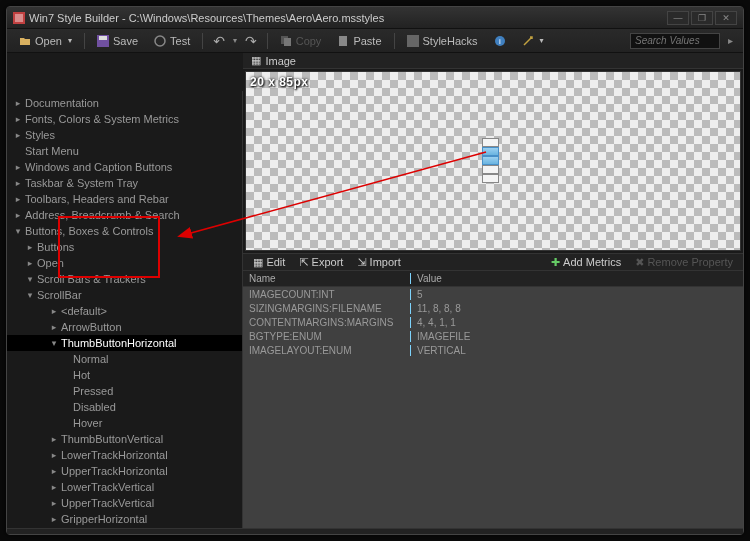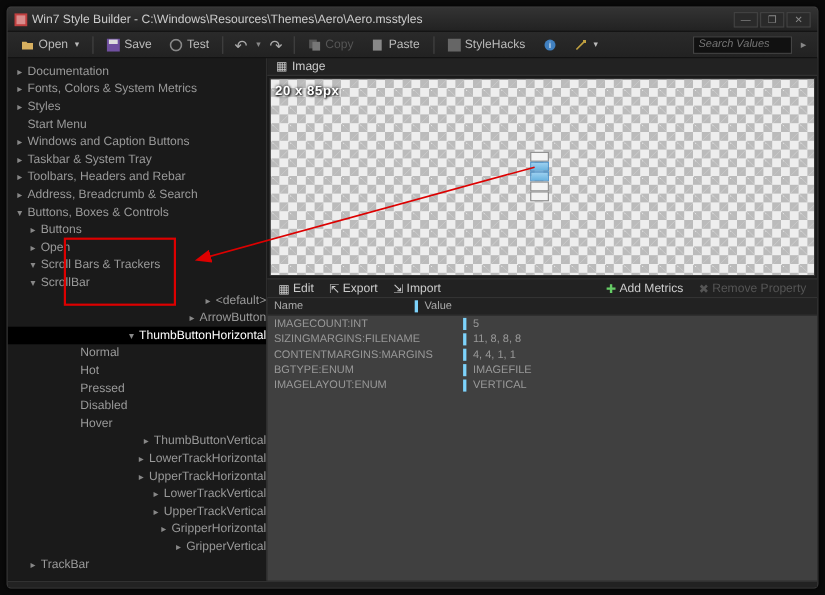--- a/index.html
+++ b/index.html
@@ -14,30 +14,30 @@
 
 .toolbar { height: 24px; background: linear-gradient(#2a2a2a,#222); display: flex; align-items: center; padding: 0 6px; gap: 4px; font-size: 11px; color: #bbb; border-bottom: 1px solid #111; }
 .tb-btn { display: flex; align-items: center; gap: 4px; padding: 2px 6px; cursor: pointer; border-radius: 2px; }
 .tb-btn.disabled { color: #555; }
 .tb-sep { width: 1px; height: 16px; background: #444; margin: 0 2px; }
 .tb-icon { width: 12px; height: 12px; }
 .search-box { margin-left: auto; background: #111; border: 1px solid #444; color: #888; font-size: 10px; padding: 1px 4px; width: 90px; height: 16px; font-style: italic; }
 .tb-arrow { font-size: 14px; color: #aaa; padding: 0 4px; cursor: pointer; }
 
 .workspace { display: flex; height: calc(100% - 52px); }
-.tree-panel { width: 236px; background: #1a1a1a; border-right: 1px solid #333; overflow: hidden; padding: 4px 0; font-size: 11px; color: #999; }
+.tree-panel { width: 236px; background: #1a1a1a; border-right: 1px solid #333; overflow: hidden; padding: 4px 0; font-size: 11px; color: #999; margin-top: 38px; }
 .tree-item { display: flex; align-items: center; height: 16px; padding-left: 4px; cursor: pointer; white-space: nowrap; }
 .tree-arrow { width: 10px; height: 10px; display: inline-flex; align-items: center; justify-content: center; font-size: 9px; color: #888; }
 .tree-arrow.expanded::before { content: "▾"; }
 .tree-arrow.collapsed::before { content: "▸"; }
 .tree-arrow.leaf::before { content: ""; }
 .tree-label { padding-left: 2px; }
 .tree-item.selected { background: #000000; color: #fff; }
 .depth-0 { padding-left: 6px; } .depth-1 { padding-left: 18px; } .depth-2 { padding-left: 18px; }
-.depth-3 { padding-left: 42px; justify-content: flex-end; } .depth-4 { padding-left: 54px; }
+.depth-3 { padding-left: 42px; } .depth-4 { padding-left: 54px; }
 
 .highlight-box { position: absolute; border: 2px solid #d00; pointer-events: none; z-index: 50; }
 .arrow-svg { position: absolute; pointer-events: none; z-index: 51; }
 
 .right-panel { flex: 1; display: flex; flex-direction: column; background: #1a1a1a; }
 .image-header { font-size: 11px; color: #ccc; padding: 2px 8px; background: #222; border-bottom: 1px solid #333; height: 16px; display: flex; align-items: center; }
 .image-area { height: 180px; position: relative; border: 1px solid #333; margin: 2px; overflow: hidden; }
 .dimension-label { position: absolute; top: 3px; left: 4px; color: #fff; font-size: 12px; font-weight: bold; text-shadow: 1px 1px 2px #000, 0 0 3px #000; z-index: 3; letter-spacing: 0.5px; }
 .checker { position: absolute; inset: 0;
   background-image: linear-gradient(45deg,#bbb 25%,transparent 25%),linear-gradient(-45deg,#bbb 25%,transparent 25%),linear-gradient(45deg,transparent 75%,#bbb 75%),linear-gradient(-45deg,transparent 75%,#bbb 75%);
@@ -48,22 +48,22 @@
 
 .prop-toolbar { height: 18px; background: #222; display: flex; align-items: center; font-size: 11px; color: #ccc; padding: 0 4px; gap: 2px; border-top: 1px solid #333; border-bottom: 1px solid #333; }
 .prop-btn { display: flex; align-items: center; gap: 3px; padding: 0 6px; cursor: pointer; }
 .prop-btn.disabled { color: #555; }
 .prop-spacer { flex: 1; }
 .prop-icon { font-size: 11px; }
 
 .prop-table { flex: 1; background: #404040; font-size: 10px; color: #999; overflow: hidden; }
 .prop-header { display: flex; background: #222; color: #aaa; height: 16px; align-items: center; border-bottom: 1px solid #333; }
 .col-name { width: 134px; padding-left: 6px; }
-.col-value { flex: 1; padding-left: 6px; border-left: 3px solid #7dd3fc; }
-.prop-row { display: flex; height: 14px; align-items: center; gap: 44px; }
+.col-value { flex: 1; padding-left: 6px; border-left: 1px solid #7dd3fc; margin-left: 33px; }
+.prop-row { display: flex; height: 14px; align-items: center; }
 .prop-row .col-name { color: #999; }
 .prop-row .col-value { color: #999; }
 
 .statusbar { height: 6px; background: #222; border-top: 1px solid #333; }
 </style>
 </head>
 <body>
 
 <div class="window-frame">
   <div class="titlebar">

